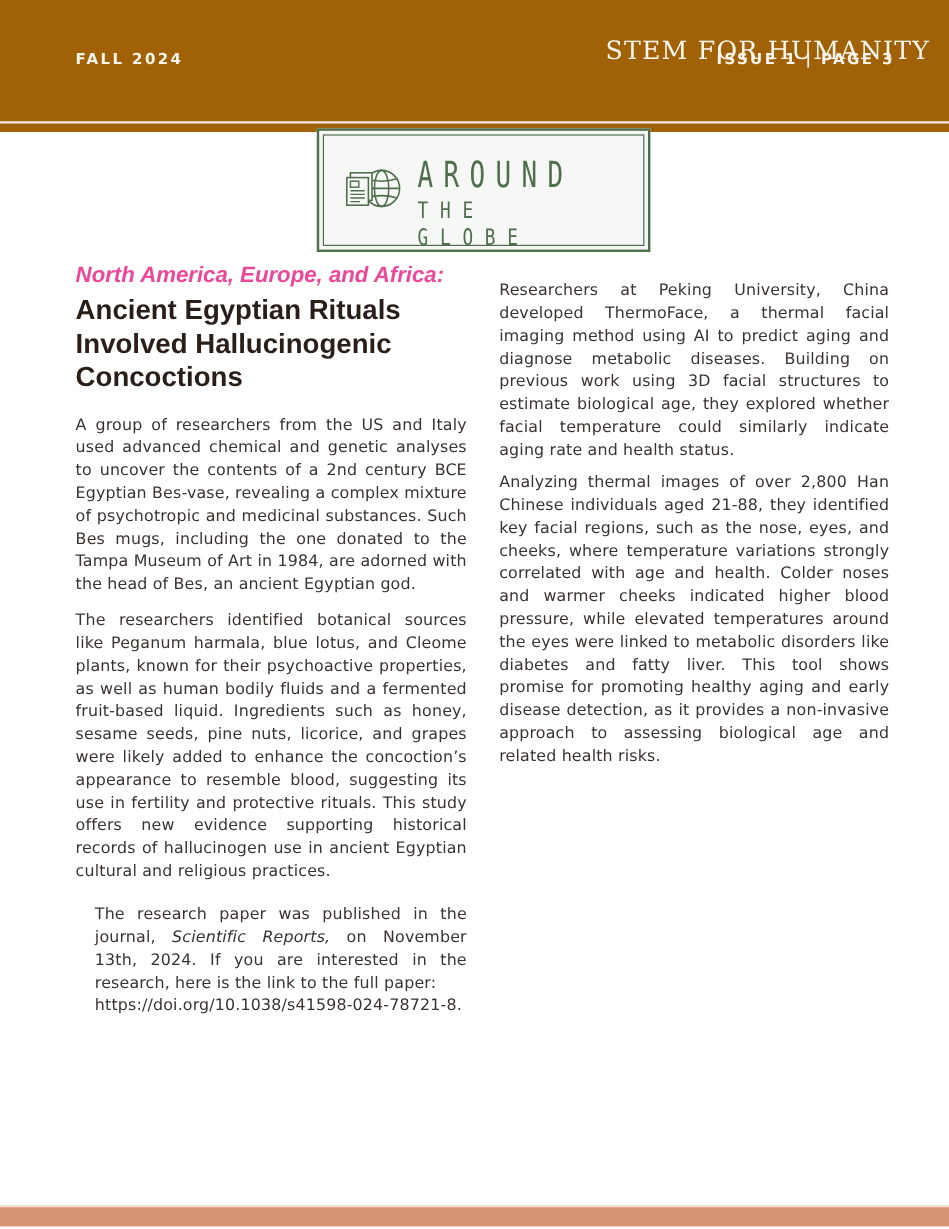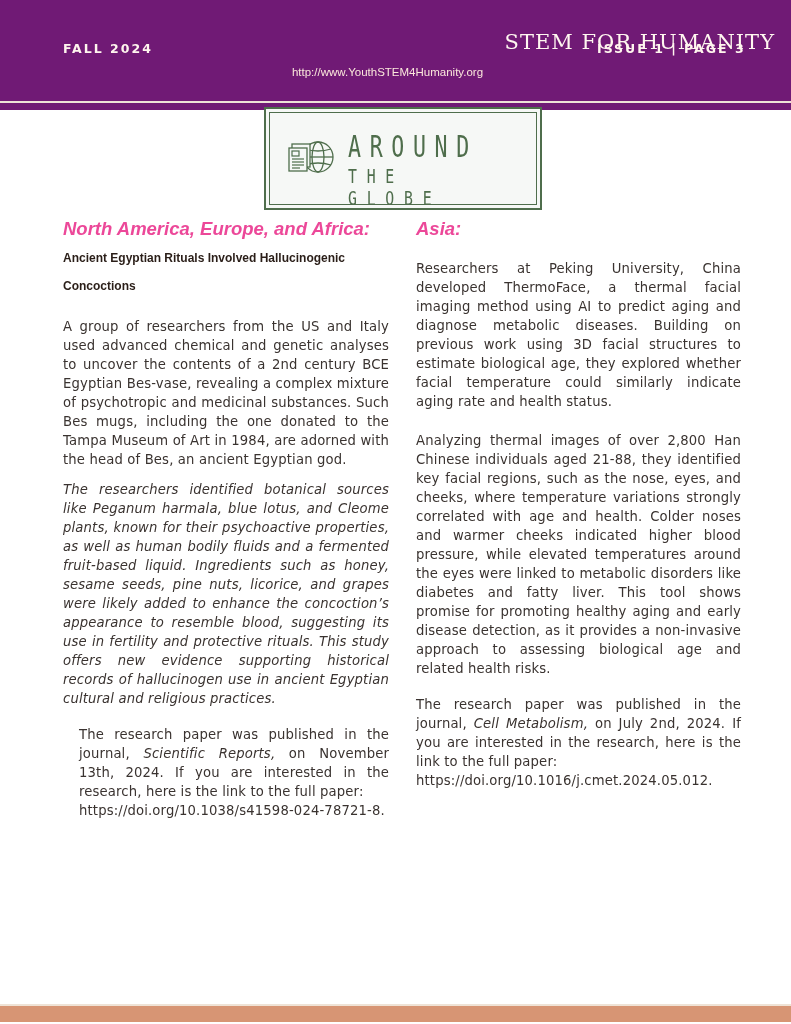--- a/index.html
+++ b/index.html
@@ -1,21 +1,21 @@
 <!DOCTYPE html>
 <html><head>
 <meta charset="utf-8">
 <style>
   html, body { margin: 0; padding: 0; }
   body {
     width: 791px; height: 1024px; background: #ffffff; position: relative; overflow: hidden;
     font-family: "DejaVu Sans", sans-serif; color: #3a3330;
   }
   .header {
-    position: absolute; left: 0; top: 0; width: 791px; height: 110px; background: #701a75;
+    position: absolute; left: 0; top: 0; width: 791px; height: 110px; background: #a16207;
   }
   .header .left, .header .right {
     position: absolute; top: 41px; color: #fff5ee; font-family: "DejaVu Sans", sans-serif;
     font-weight: bold; font-size: 12.5px; letter-spacing: 2px;
   }
   .header .left { left: 63px; }
   .header .right { left: 597px; }
   .header .title {
     position: absolute; top: 30px; left: 0; width: 775px; text-align: right;
     font-family: "DejaVu Serif", serif; font-size: 21px; color: #fff7f0; letter-spacing: 1px;
@@ -44,44 +44,43 @@
   }
 
   .col { position: absolute; top: 216px; width: 326px; }
   .col.left { left: 63px; }
   .col.right { left: 416px; width: 325px; }
   .region {
     font-family: "Liberation Sans", sans-serif; font-style: italic; font-weight: bold;
     font-size: 18.5px; color: #ec4899; line-height: 26px; margin: 0; height: 26px;
   }
   .headline {
-    font-family: "Liberation Sans", sans-serif; font-weight: bold; font-size: 12px;
+    font-family: "Liberation Sans", sans-serif; font-weight: bold; font-size: 23px;
     color: #2a1e18; line-height: 28px; margin: 2px 0 0 0;
   }
   .para {
     font-family: "DejaVu Sans", sans-serif; font-size: 13.2px; line-height: 19px;
     text-align: justify; color: #3a3330; margin: 0; letter-spacing: 0.15px;
   }
   .col.left .p1 { margin-top: 17px; }
-  .col.left .p2 { margin-top: 11px; font-style: italic; }
+  .col.left .p2 { margin-top: 11px; }
   .col.left .p3 { margin-top: 17px; margin-left: 16px; }
   .col.right .p1 { margin-top: 17px; }
-  .col.right .p2 { margin-top: 20px; }
+  .col.right .p2 { margin-top: 8px; }
   .col.right .p3 { margin-top: 17px; }
   .para .doi { text-align: left; display: block; word-break: break-all; }
   .footer-bar { position: absolute; left: 0; top: 1006px; width: 791px; height: 16px; background: #d79574; }
   .footer-rule { position: absolute; left: 0; top: 1004px; width: 791px; height: 2px; background: #efe3d6; }
 </style>
 </head>
 <body>
 
 <div class="header">
   <div class="left">FALL 2024</div>
   <div class="title">STEM FOR HUMANITY</div>
-  <div class="url">http://www.YouthSTEM4Humanity.org</div>
   <div class="right">ISSUE 1 | PAGE 3</div>
 </div>
 <div class="header-rule"></div>
 
 <div class="logo-box">
   <div class="inner"></div>
   <svg class="logo-icon" viewBox="0 0 48 44">
     <g fill="none" stroke="#4f6e4c" stroke-width="1.3">
       <circle cx="30" cy="22" r="15"></circle>
       <ellipse cx="30" cy="22" rx="6" ry="15"></ellipse>
@@ -105,20 +104,18 @@
 
 <div class="col left">
   <div class="region">North America, Europe, and Africa:</div>
   <div class="headline">Ancient Egyptian Rituals Involved Hallucinogenic Concoctions</div>
   <p class="para p1">A group of researchers from the US and Italy used advanced chemical and genetic analyses to uncover the contents of a 2nd century BCE Egyptian Bes-vase, revealing a complex mixture of psychotropic and medicinal substances. Such Bes mugs, including the one donated to the Tampa Museum of Art in 1984, are adorned with the head of Bes, an ancient Egyptian god.</p>
   <p class="para p2">The researchers identified botanical sources like Peganum harmala, blue lotus, and Cleome plants, known for their psychoactive properties, as well as human bodily fluids and a fermented fruit-based liquid. Ingredients such as honey, sesame seeds, pine nuts, licorice, and grapes were likely added to enhance the concoction’s appearance to resemble blood, suggesting its use in fertility and protective rituals. This study offers new evidence supporting historical records of hallucinogen use in ancient Egyptian cultural and religious practices.</p>
   <p class="para p3"><span>The research paper was published in the journal, </span><i>Scientific Reports,</i><span> on November 13th, 2024. If you are interested in the research, here is the link to the full paper:</span><span class="doi">https://doi.org/10.1038/s41598-024-78721-8.</span></p>
 </div>
 
 <div class="col right">
-  <div class="region">Asia:</div>
   <p class="para p1">Researchers at Peking University, China developed ThermoFace, a thermal facial imaging method using AI to predict aging and diagnose metabolic diseases. Building on previous work using 3D facial structures to estimate biological age, they explored whether facial temperature could similarly indicate aging rate and health status.</p>
   <p class="para p2">Analyzing thermal images of over 2,800 Han Chinese individuals aged 21-88, they identified key facial regions, such as the nose, eyes, and cheeks, where temperature variations strongly correlated with age and health. Colder noses and warmer cheeks indicated higher blood pressure, while elevated temperatures around the eyes were linked to metabolic disorders like diabetes and fatty liver. This tool shows promise for promoting healthy aging and early disease detection, as it provides a non-invasive approach to assessing biological age and related health risks.</p>
-  <p class="para p3"><span>The research paper was published in the journal, </span><i>Cell Metabolism,</i><span> on July 2nd, 2024. If you are interested in the research, here is the link to the full paper:</span><span class="doi">https://doi.org/10.1016/j.cmet.2024.05.012.</span></p>
 </div>
 
 <div class="footer-rule"></div>
 <div class="footer-bar"></div>
 
 </body></html>

